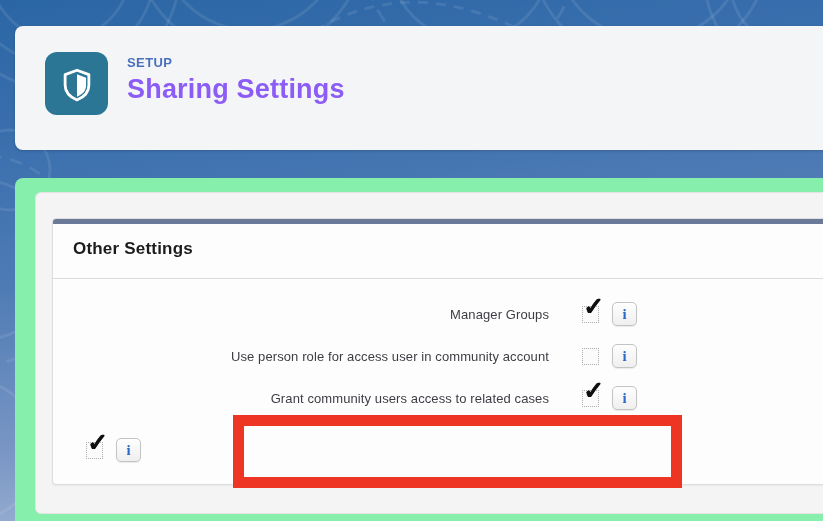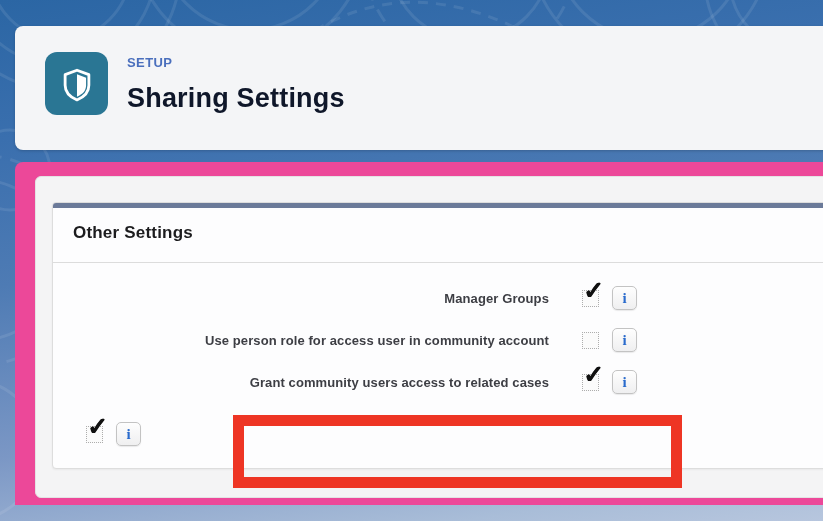--- a/index.html
+++ b/index.html
@@ -20,28 +20,28 @@
     position:absolute;left:30px;top:26px;width:63px;height:63px;
     background:#2a7694;border-radius:12px;
     display:flex;align-items:center;justify-content:center;
   }
   .header-text{position:absolute;left:112px;top:30px;}
   .eyebrow{
     display:block;font-size:13px;font-weight:600;color:#4a6fbd;
     letter-spacing:.4px;line-height:1.1;
   }
   .page-title{
-    display:block;margin-top:13px;font-size:27px;font-weight:bold;
-    color:#0f172a;line-height:1.15;letter-spacing:.2px;
+    display:block;margin-top:4px;font-size:27px;font-weight:bold;
+    color:#8b5cf6;line-height:1.15;letter-spacing:.2px;
   }
 
   
   .content-outer{
-    position:absolute;left:15px;top:162px;width:808px;height:343px;
-    background:#ec4899;border-radius:8px 0 0 0;z-index:2;
+    position:absolute;left:15px;top:178px;width:808px;height:343px;
+    background:#86efac;border-radius:8px 0 0 0;z-index:2;
   }
   .content-inner{
     position:absolute;left:20px;top:14px;right:-2px;height:322px;
     background:#f4f4f5;border:1px solid #e3e3e3;
     border-radius:6px 0 0 6px;box-sizing:border-box;
   }
   .settings-card{
     position:absolute;left:37px;top:40px;right:-20px;height:267px;
     background:#fdfdfe;border:1px solid #dddddd;border-radius:4px;
     box-sizing:border-box;box-shadow:0 1px 2px rgba(0,0,0,.05);
@@ -53,21 +53,21 @@
   }
   .card-divider{position:absolute;left:0;right:0;top:59px;height:1px;background:#dcdcdc;}
 
   
   .setting-row{
     position:absolute;left:0;right:0;height:30px;
     display:flex;align-items:center;
   }
   .row-0{top:80px}.row-1{top:122px}.row-2{top:164px}.row-3{top:216px}
   .row-label{
-    width:496px;text-align:right;font-size:13px;font-weight:bold;
+    width:496px;text-align:right;font-size:13px;font-weight:normal;
     color:#3d3e44;letter-spacing:.1px;
   }
   .checkbox{
     margin-left:33px;width:17px;height:17px;box-sizing:border-box;
     border:1px dotted #adadad;background:#fbfbfb;position:relative;
     flex:0 0 auto;
   }
   .checkbox .mark{
     position:absolute;top:-13px;left:0px;font-size:25px;font-weight:bold;
     color:#101010;line-height:1;text-shadow:0.5px 0 0 #101010;

